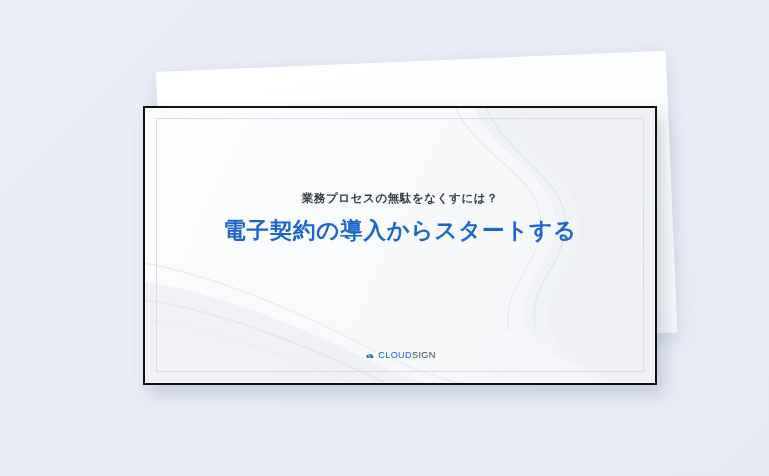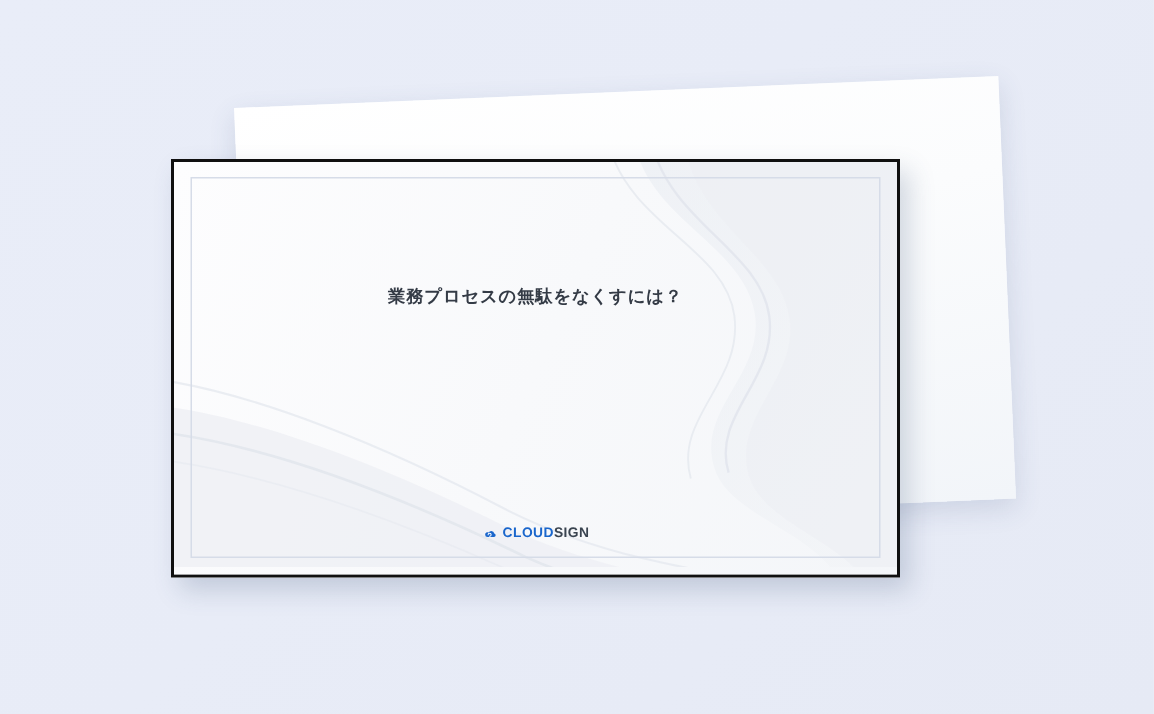--- a/index.html
+++ b/index.html
@@ -31,25 +31,26 @@
     height: 282px;
     background: linear-gradient(170deg, #ffffff 0%, #fbfcfd 40%, #f2f5f9 100%);
     transform: rotate(-2.4deg);
     transform-origin: 0 0;
     box-shadow: 0 6px 18px rgba(70, 90, 130, 0.16);
   }
 
   
   .slide-wrap {
     position: absolute;
-    left: 114px;
+    left: 143px;
     top: 106px;
     width: 486px;
     height: 279px;
     box-shadow: 6px 8px 16px rgba(60, 80, 120, 0.22);
+    padding-left: 28px;
   }
   .slide {
     position: absolute;
     inset: 0;
     border: 2px solid #101010;
     box-sizing: border-box;
     background: #fafbfc;
     overflow: hidden;
   }
 
@@ -115,21 +116,21 @@
     justify-content: center;
     gap: 3px;
   }
   .logo-mark {
     display: block;
     width: 11px;
     height: 11px;
   }
   .logo-text {
     font-size: 9.2px;
-    font-weight: bold;
+    font-weight: normal;
     letter-spacing: 0.3px;
     line-height: 1;
     white-space: nowrap;
   }
   .logo-cloud { color: #1a66cc; }
   .logo-sign { color: #3a4450; }
 </style>
 </head>
 <body>
 
@@ -159,20 +160,21 @@
         <path d="M-10 186 C 70 196, 160 232, 242 272 C 300 298, 372 308, 430 312" fill="none" stroke="#e3e7ed" stroke-width="1.8" opacity="0.95"></path>
         <path d="M-10 150 C 58 160, 146 196, 226 238 C 288 270, 358 282, 420 290" fill="none" stroke="#e6eaf0" stroke-width="1.4" opacity="0.85"></path>
         <path d="M-10 205 C 74 216, 168 252, 250 290" fill="none" stroke="#e8ebf1" stroke-width="1.2" opacity="0.8"></path>
       </svg>
 
       <div class="inner-frame"></div>
 
       <div class="content">
         <p class="subtitle">業務プロセスの無駄をなくすには？</p>
         <h1 class="headline">
+          <span class="headline-line">電子契約の導入からスタートする</span>
         </h1>
       </div>
 
       <div class="logo">
         <svg class="logo-mark" viewBox="0 0 24 24" aria-hidden="true">
           <path d="M18.6 12.2a4.4 4.4 0 0 0-4.3-3.6 4.5 4.5 0 0 0-3.9 2.2 3.6 3.6 0 0 0-5.1 3.2 3.6 3.6 0 0 0 3.6 3.5h9.3a2.7 2.7 0 0 0 .4-5.3z" fill="#1a66cc"></path>
           <path d="M9.6 14.1a2.2 2.2 0 1 1 2.2 2.2" fill="none" stroke="#ffffff" stroke-width="1.5" stroke-linecap="round"></path>
         </svg>
         <span class="logo-text"><span class="logo-cloud">CLOUD</span><span class="logo-sign">SIGN</span></span>
       </div>

